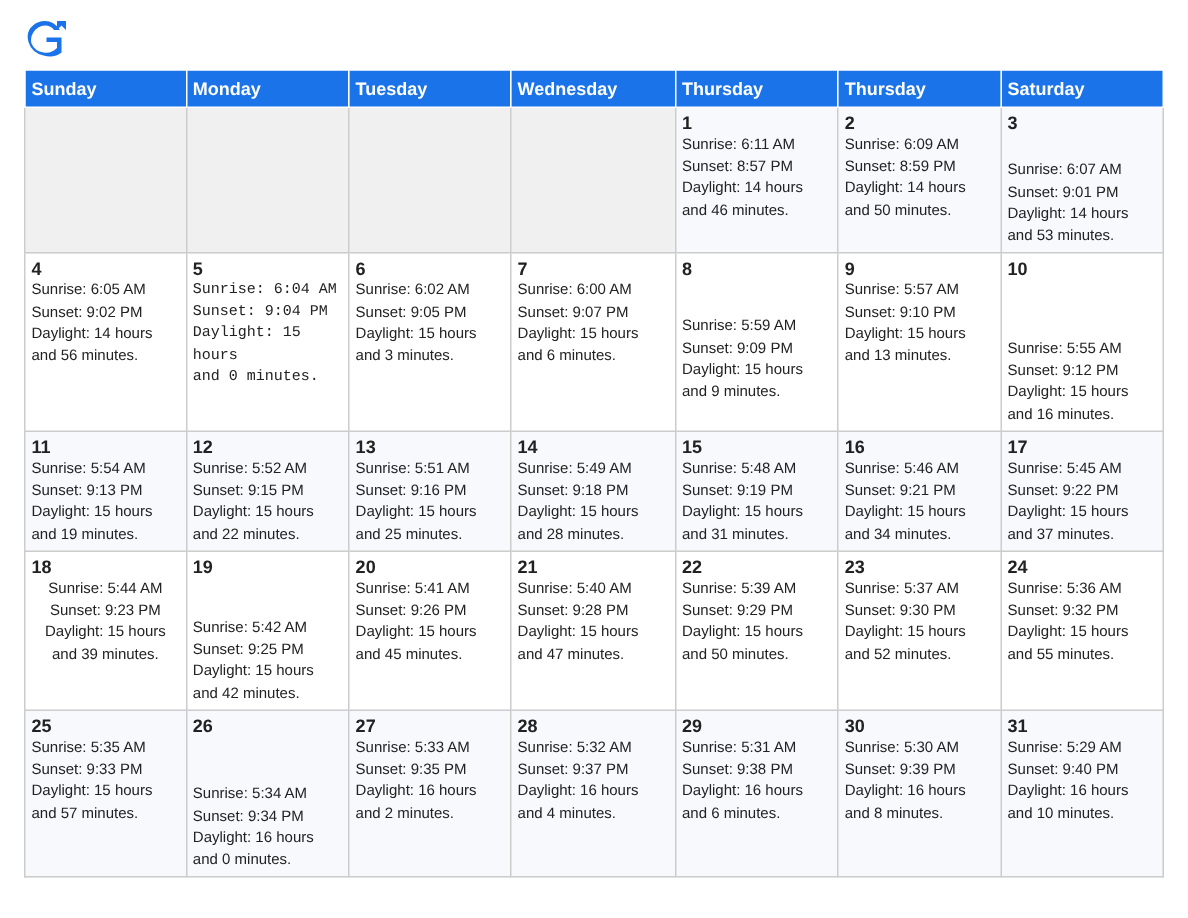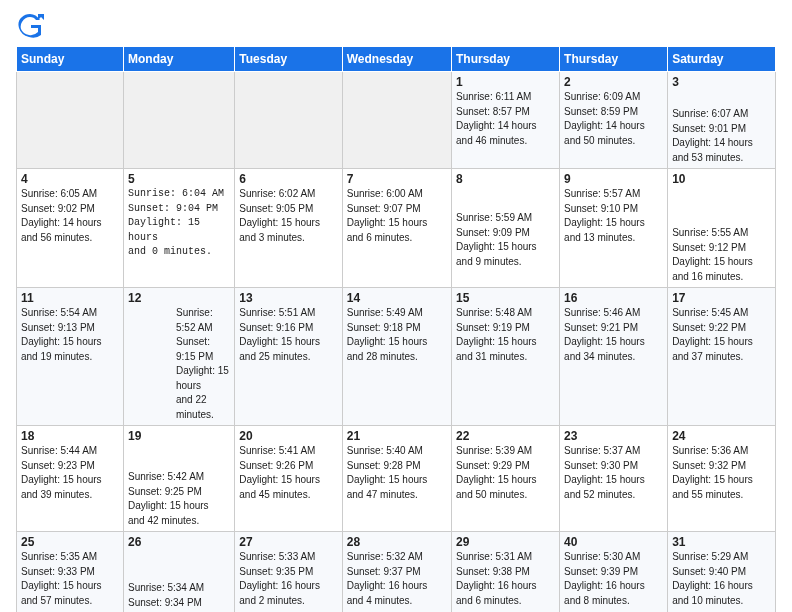--- a/index.html
+++ b/index.html
@@ -217,21 +217,21 @@
         <tr>
           <td>
             <span class="day-num">11</span>
             <div class="day-info" style="white-space: pre-line;">Sunrise: 5:54 AM
 Sunset: 9:13 PM
 Daylight: 15 hours
 and 19 minutes.</div>
           </td>
           <td>
             <span class="day-num">12</span>
-            <div class="day-info" style="white-space: pre-line; margin-left: 48px;">Sunrise: 5:52 AM
+            <div class="day-info" style="white-space: pre-line;">Sunrise: 5:52 AM
 Sunset: 9:15 PM
 Daylight: 15 hours
 and 22 minutes.</div>
           </td>
           <td>
             <span class="day-num">13</span>
             <div class="day-info" style="white-space: pre-line;">Sunrise: 5:51 AM
 Sunset: 9:16 PM
 Daylight: 15 hours
 and 25 minutes.</div>
@@ -261,21 +261,21 @@
             <span class="day-num">17</span>
             <div class="day-info" style="white-space: pre-line;">Sunrise: 5:45 AM
 Sunset: 9:22 PM
 Daylight: 15 hours
 and 37 minutes.</div>
           </td>
         </tr>
         <tr>
           <td>
             <span class="day-num">18</span>
-            <div class="day-info" style="white-space: pre-line;">Sunrise: 5:44 AM
+            <div class="day-info" style="white-space: pre-line; text-align: center;">Sunrise: 5:44 AM
 Sunset: 9:23 PM
 Daylight: 15 hours
 and 39 minutes.</div>
           </td>
           <td>
             <span class="day-num">19</span>
             <div class="day-info" style="white-space: pre-line; margin-top: 27px;">Sunrise: 5:42 AM
 Sunset: 9:25 PM
 Daylight: 15 hours
 and 42 minutes.</div>
@@ -346,21 +346,21 @@
 and 4 minutes.</div>
           </td>
           <td>
             <span class="day-num">29</span>
             <div class="day-info" style="white-space: pre-line;">Sunrise: 5:31 AM
 Sunset: 9:38 PM
 Daylight: 16 hours
 and 6 minutes.</div>
           </td>
           <td>
-            <span class="day-num">40</span>
+            <span class="day-num">30</span>
             <div class="day-info" style="white-space: pre-line;">Sunrise: 5:30 AM
 Sunset: 9:39 PM
 Daylight: 16 hours
 and 8 minutes.</div>
           </td>
           <td>
             <span class="day-num">31</span>
             <div class="day-info" style="white-space: pre-line;">Sunrise: 5:29 AM
 Sunset: 9:40 PM
 Daylight: 16 hours

